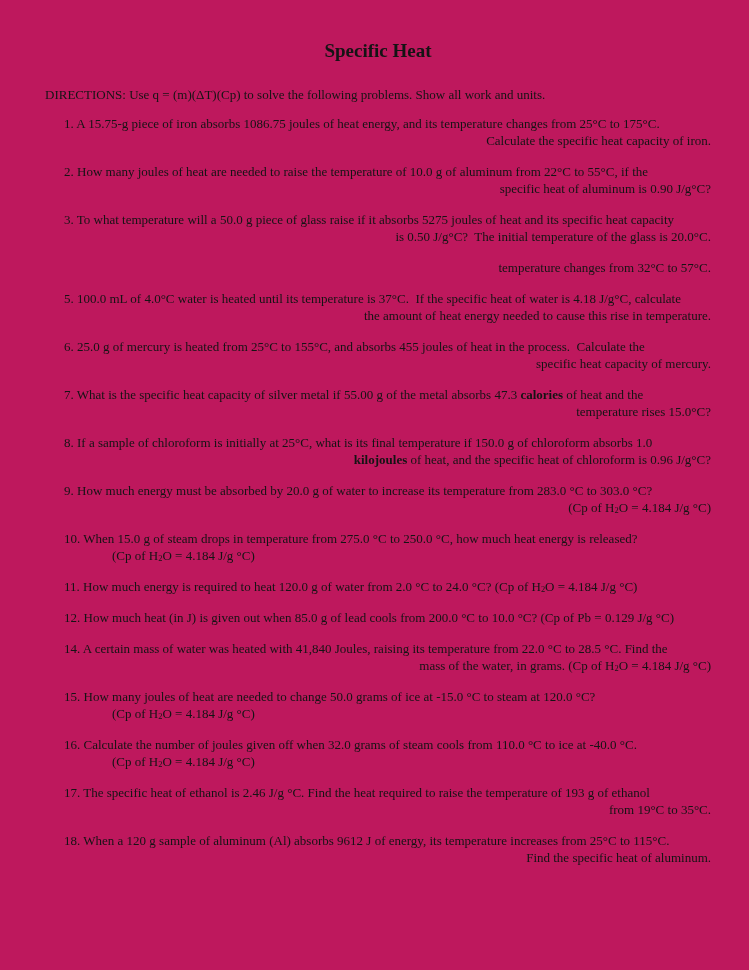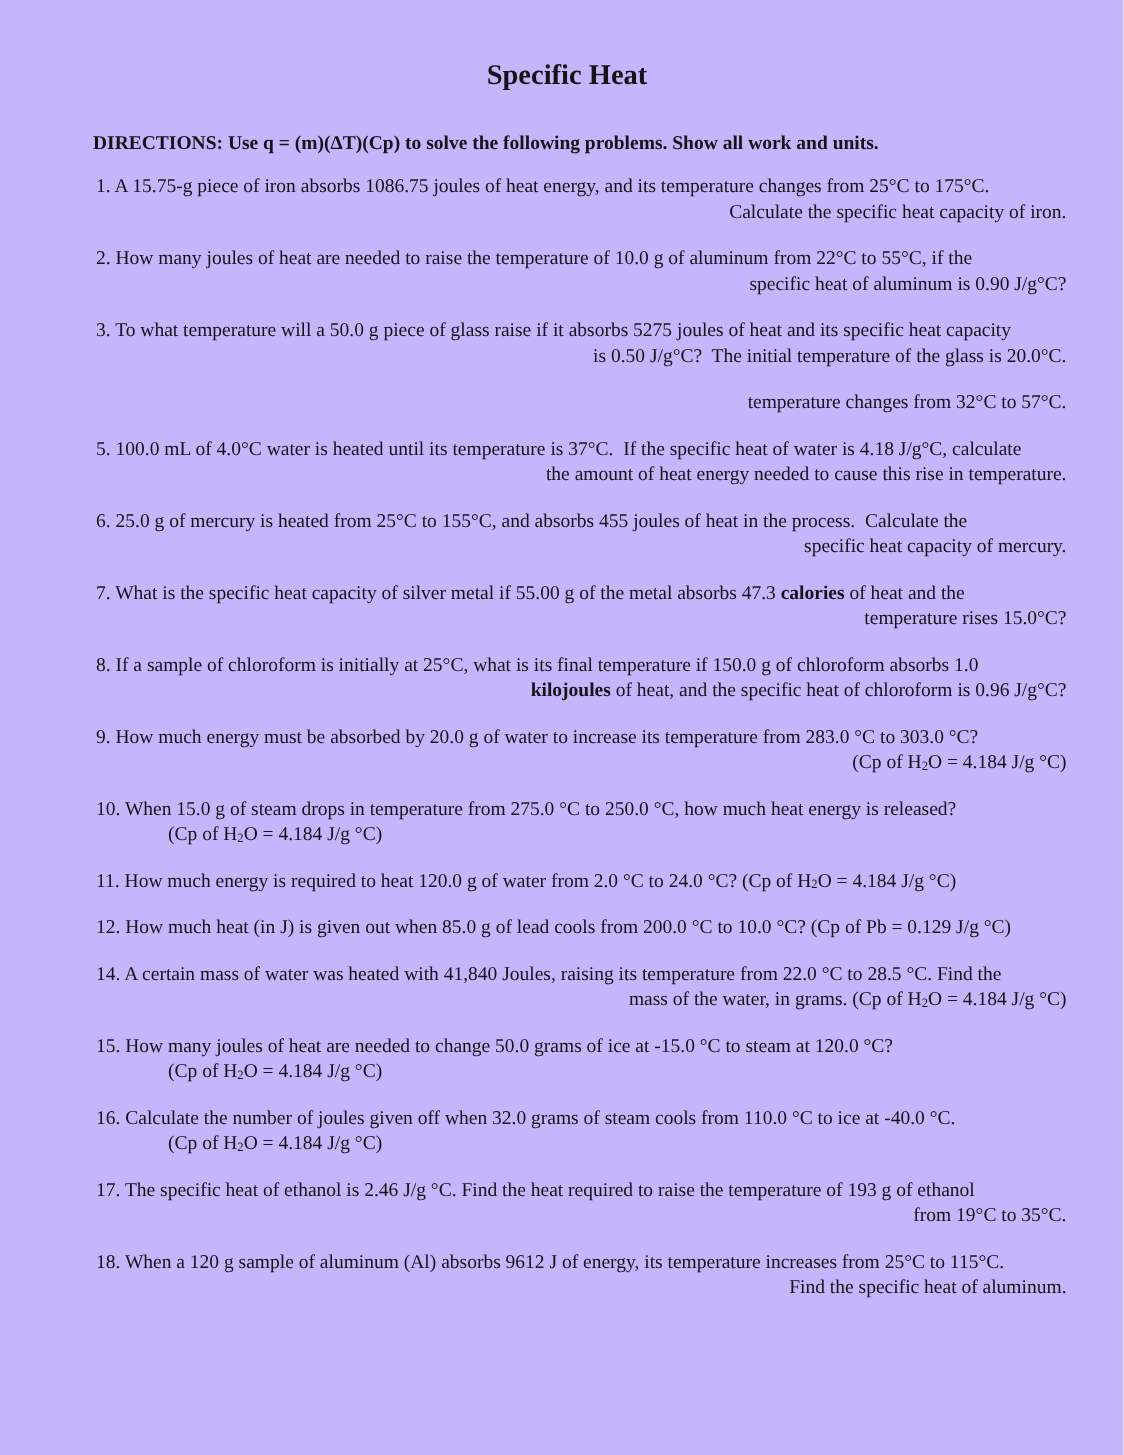--- a/index.html
+++ b/index.html
@@ -3,41 +3,41 @@
 <meta charset="utf-8">
 <style>
   html, body {
     margin: 0;
     padding: 0;
     background: #ffffff;
   }
   .page {
     width: 749px;
     height: 970px;
-    background: #c4b5fd;
+    background: #be185d;
     color: #141414;
     font-family: "Liberation Serif", "DejaVu Serif", serif;
     font-size: 13px;
     box-sizing: border-box;
     padding: 40px 38px 0 45px;
     overflow: hidden;
     position: relative;
   }
   .title {
     text-align: center;
     font-weight: bold;
     font-size: 19px;
     line-height: 22px;
     margin: 0 0 24px 0;
   }
   .directions {
-    font-weight: bold;
+    font-weight: normal;
     font-size: 13px;
     line-height: 17px;
-    margin: 0 0 12px 17px;
+    margin: 0 0 12px 0;
     white-space: pre;
   }
   .problem {
     margin: 12px 0 14px 0;
   }
   .line {
     white-space: pre;
     line-height: 17px;
   }
   .line-first { padding-left: 19px; }

